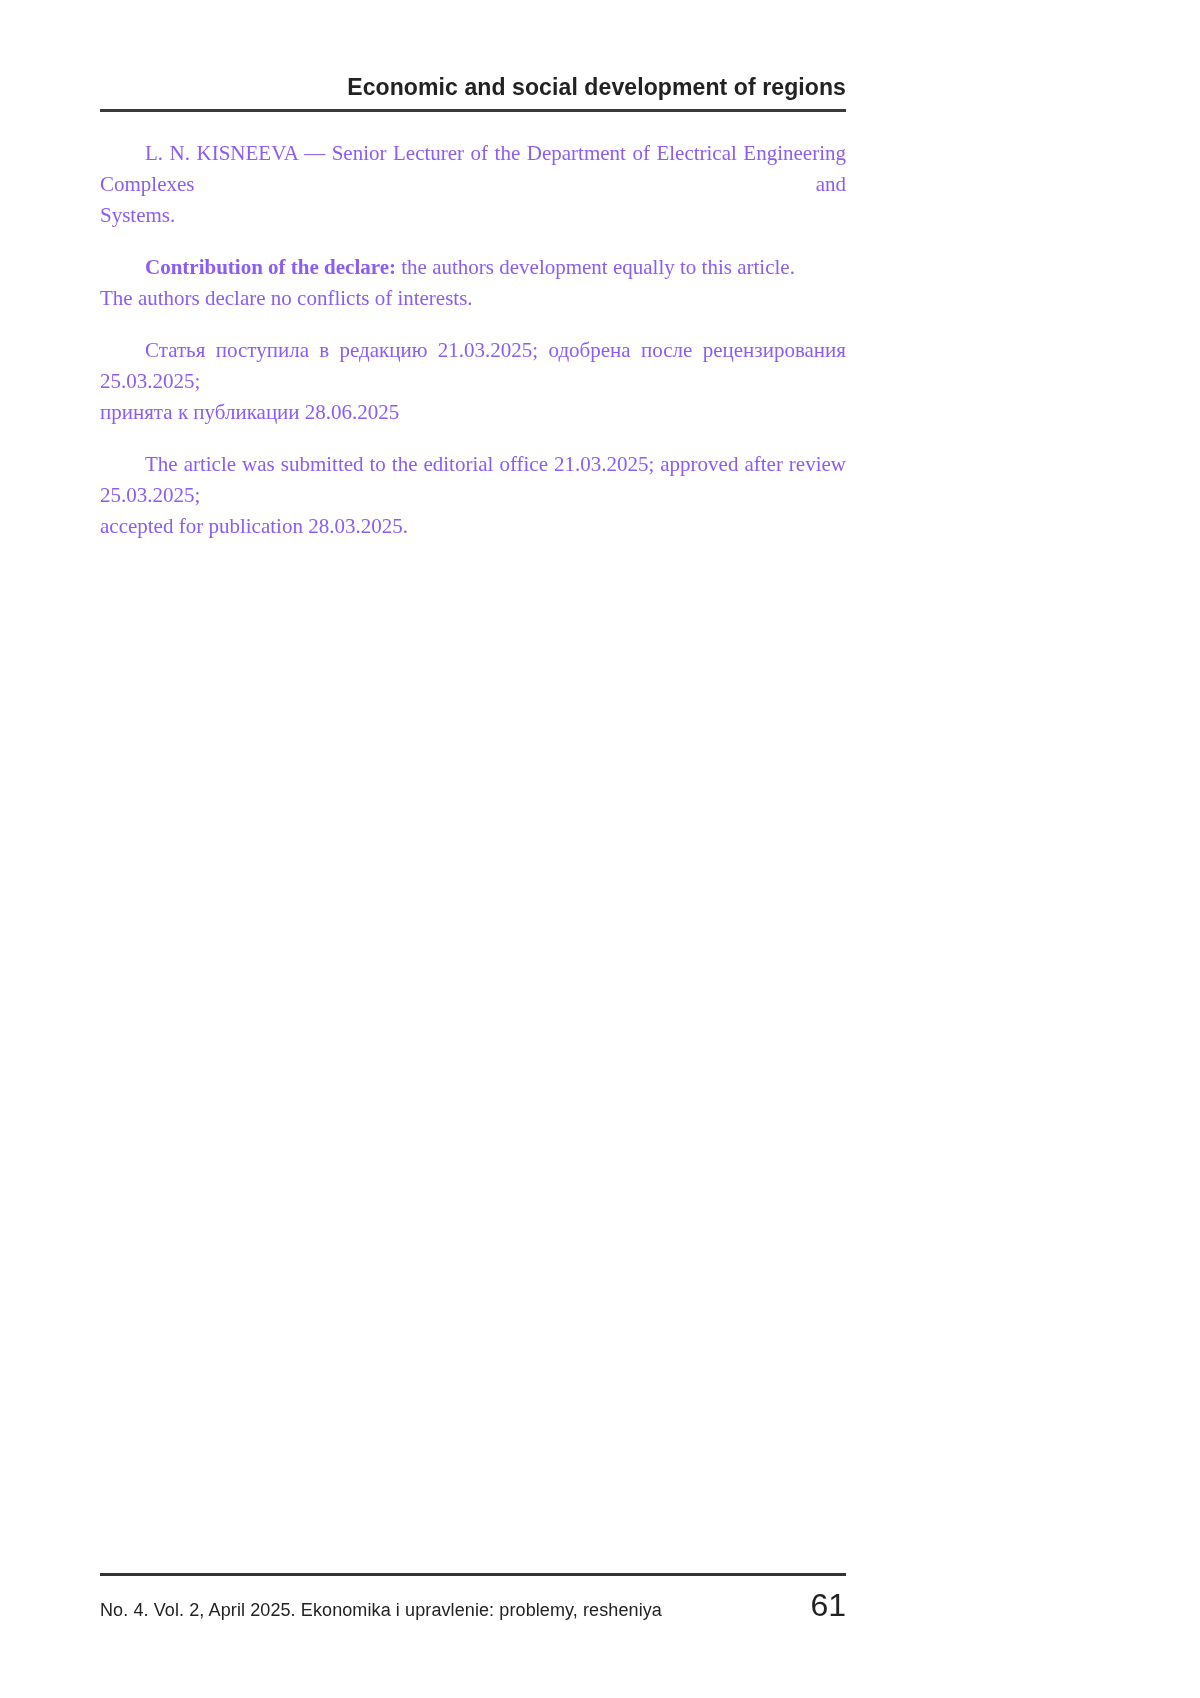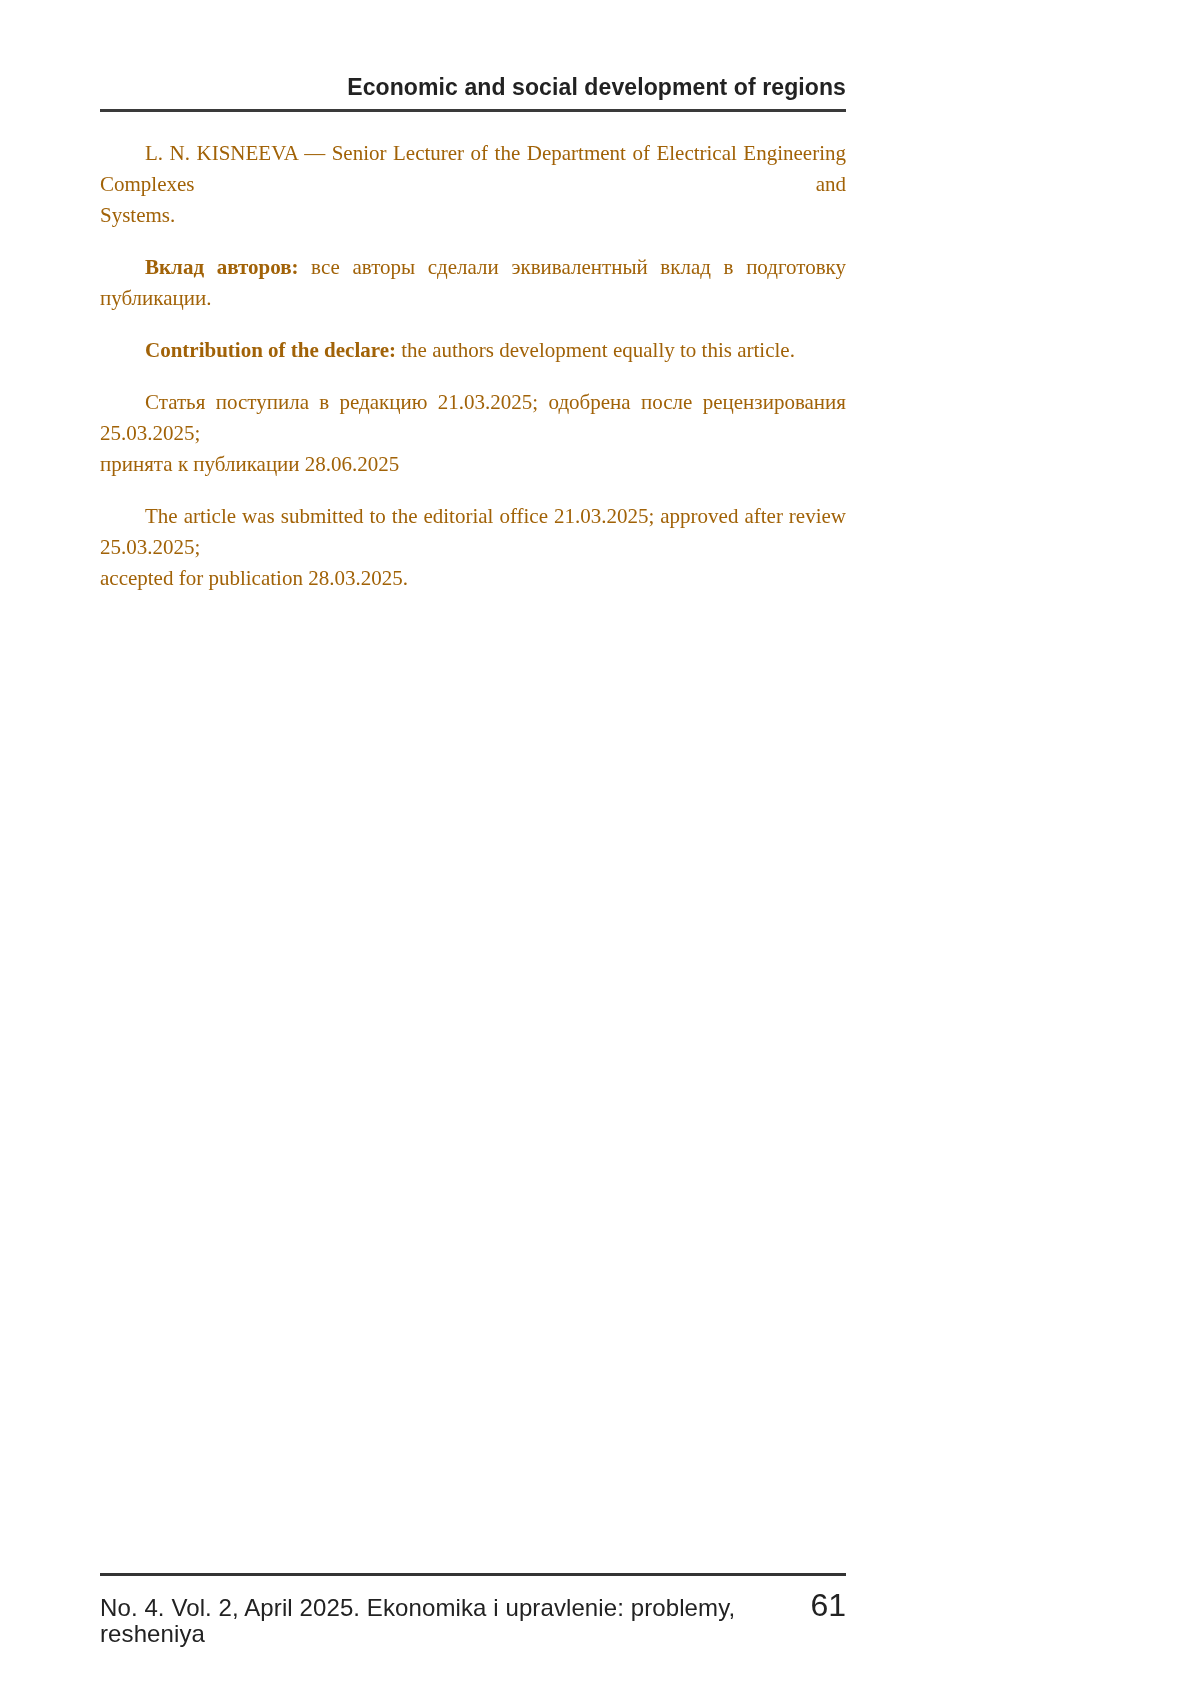--- a/index.html
+++ b/index.html
@@ -45,21 +45,21 @@
     left: 100px;
     right: 105px;
     top: 138px;
   }
   .block {
     margin: 0 0 21px 0;
   }
   .line {
     font-size: 21px;
     line-height: 31px;
-    color: #a16207;
+    color: #8b5cf6;
     white-space: normal;
   }
   .indent { text-indent: 45px; }
   .fill {
     text-align: justify;
     text-align-last: justify;
     -moz-text-align-last: justify;
   }
   .lead { font-weight: bold; }
   
@@ -75,21 +75,21 @@
   }
   .footer-row {
     margin-top: 16px;
     display: flex;
     justify-content: space-between;
     align-items: baseline;
     font-family: "Liberation Sans", sans-serif;
     color: #222222;
   }
   .issue-line {
-    font-size: 24px;
+    font-size: 18px;
     line-height: 26px;
     letter-spacing: 0.1px;
   }
   .page-number {
     font-size: 32px;
     line-height: 26px;
   }
 </style>
 </head>
 <body>
@@ -102,25 +102,25 @@
   </header>
 
   <main class="article">
 
     <section class="block">
       <div class="line indent fill"><span>L. N. KISNEEVA — Senior Lecturer of the Department of Electrical Engineering Complexes and</span></div>
       <div class="line"><span>Systems.</span></div>
     </section>
 
     <section class="block">
-      <div class="line indent fill"><b class="lead">Вклад авторов:</b><span> все авторы сделали эквивалентный вклад в подготовку публикации.</span></div>
     </section>
 
     <section class="block">
       <div class="line indent"><b class="lead">Contribution of the declare:</b><span> the authors development equally to this article.</span></div>
+      <div class="line"><span>The authors declare no conflicts of interests.</span></div>
     </section>
 
     <section class="block">
       <div class="line indent fill"><span>Статья поступила в редакцию 21.03.2025; одобрена после рецензирования 25.03.2025;</span></div>
       <div class="line"><span>принята к публикации 28.06.2025</span></div>
     </section>
 
     <section class="block">
       <div class="line indent fill"><span>The article was submitted to the editorial office 21.03.2025; approved after review 25.03.2025;</span></div>
       <div class="line"><span>accepted for publication 28.03.2025.</span></div>

